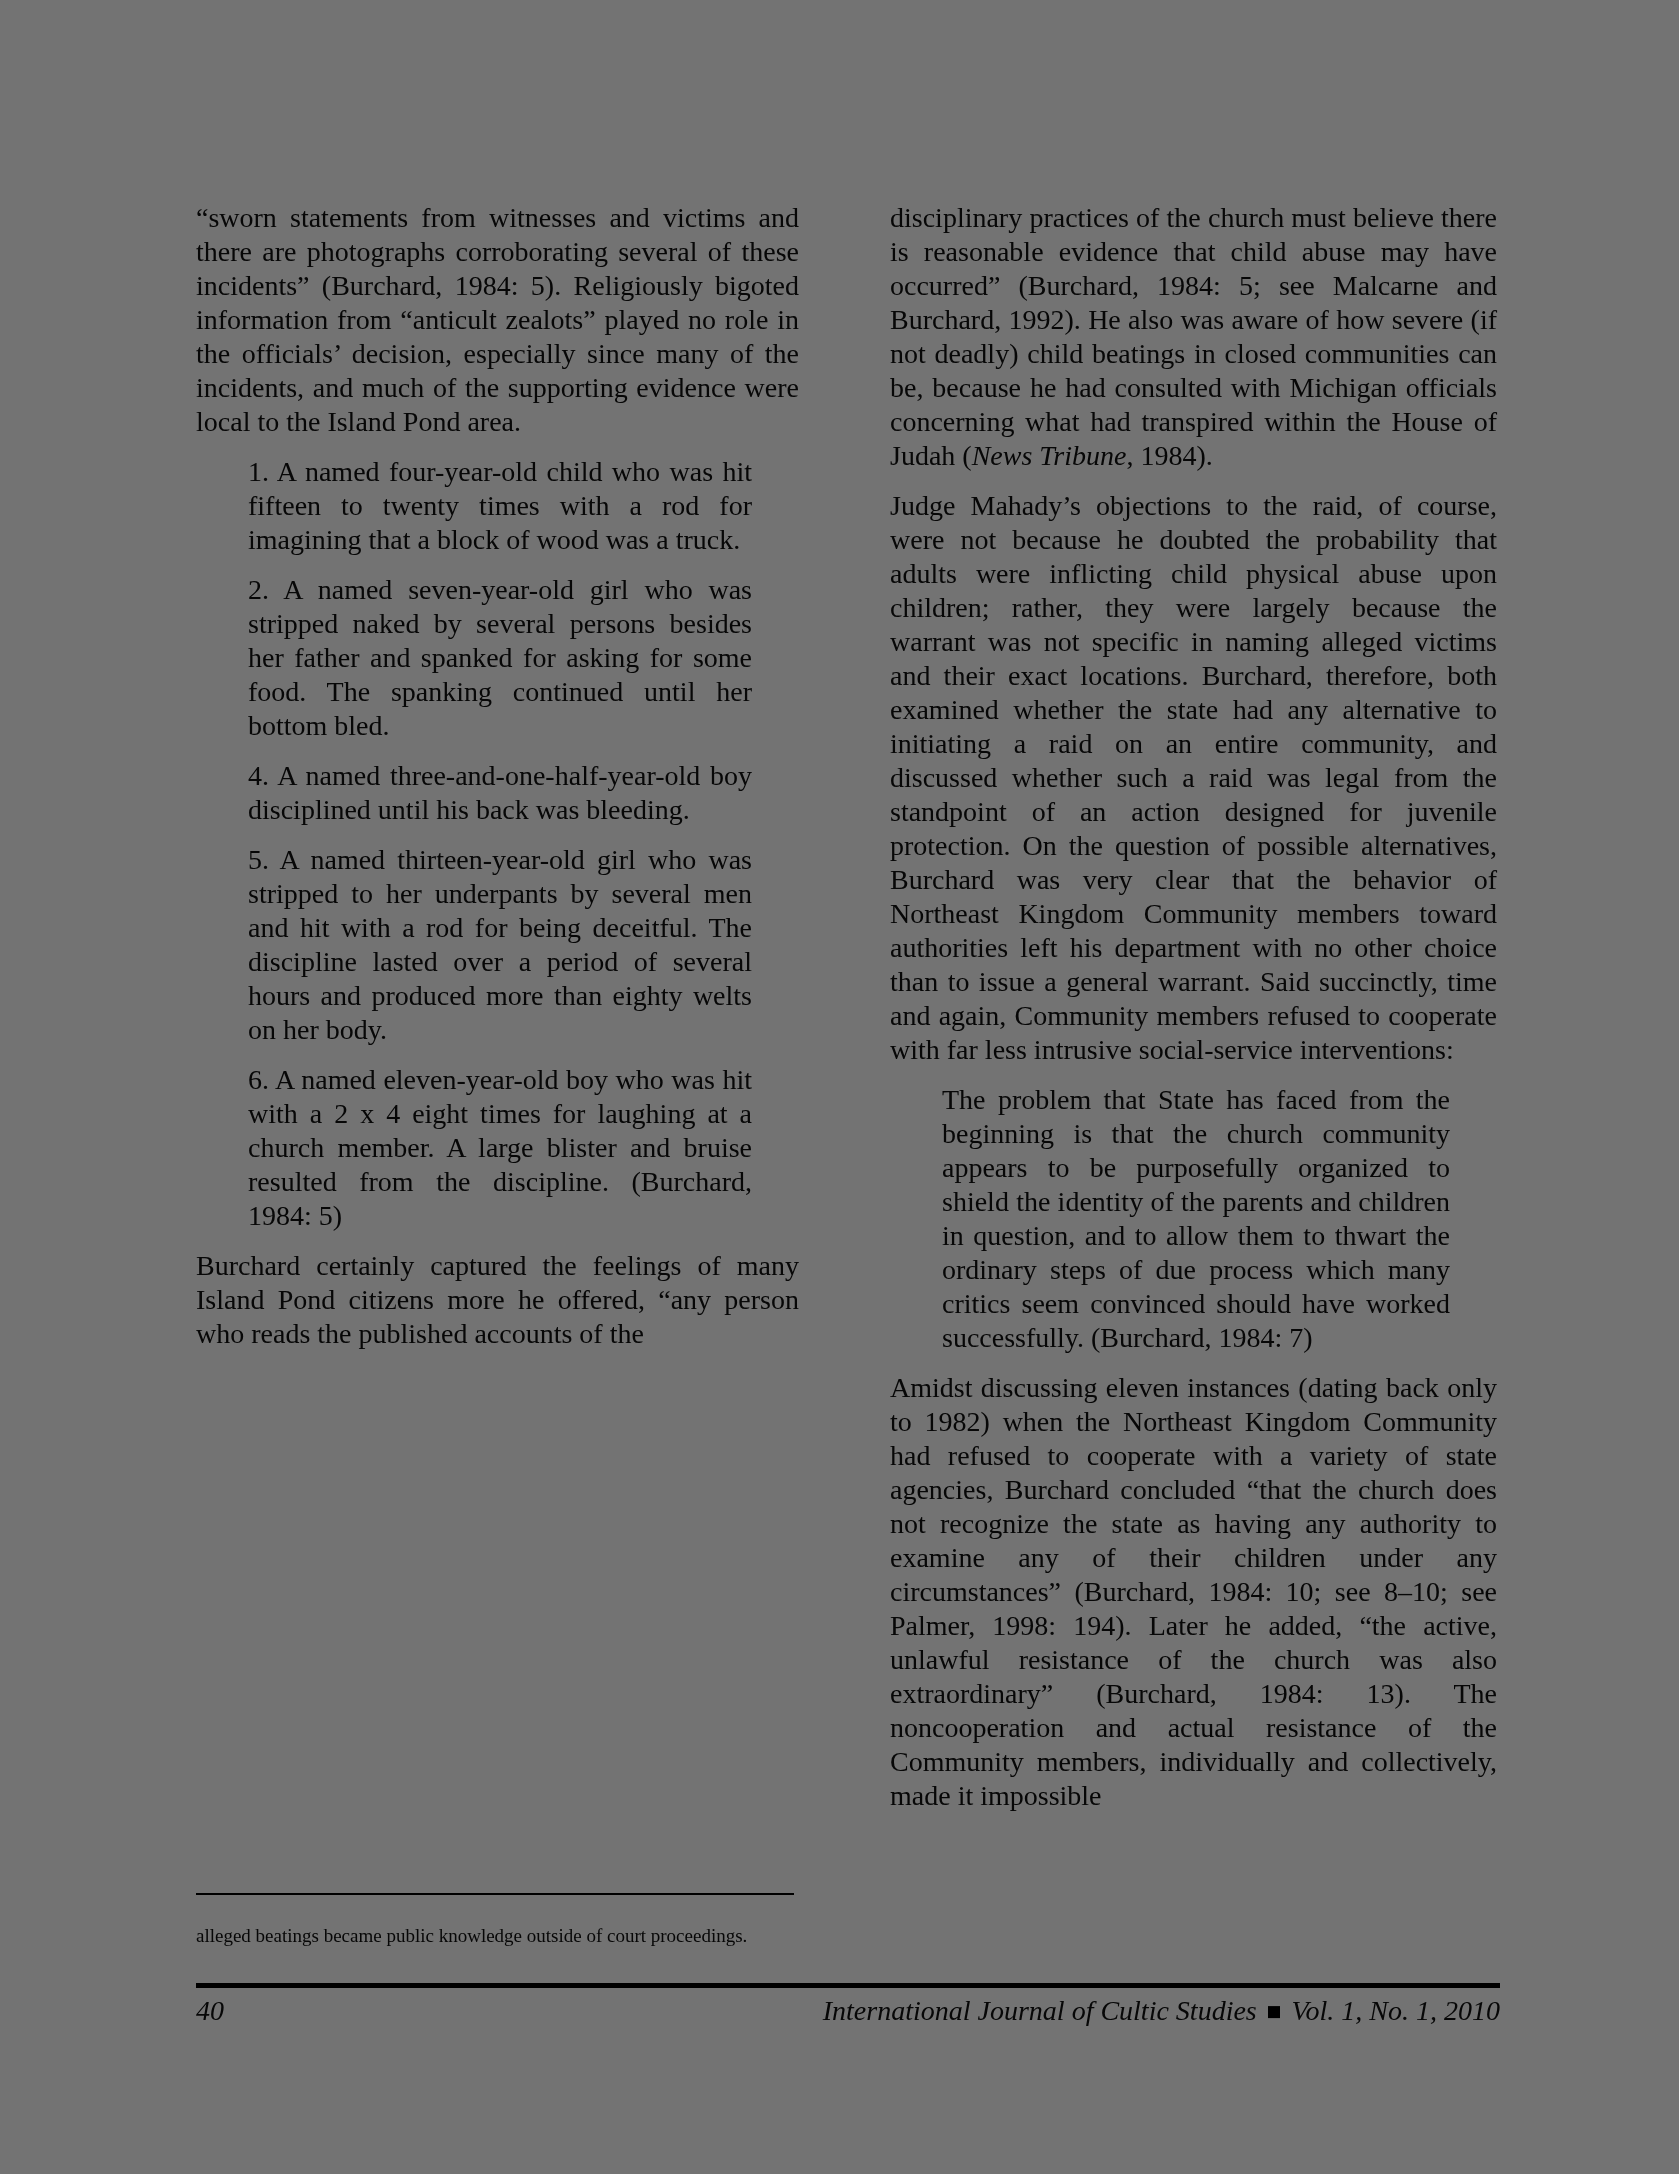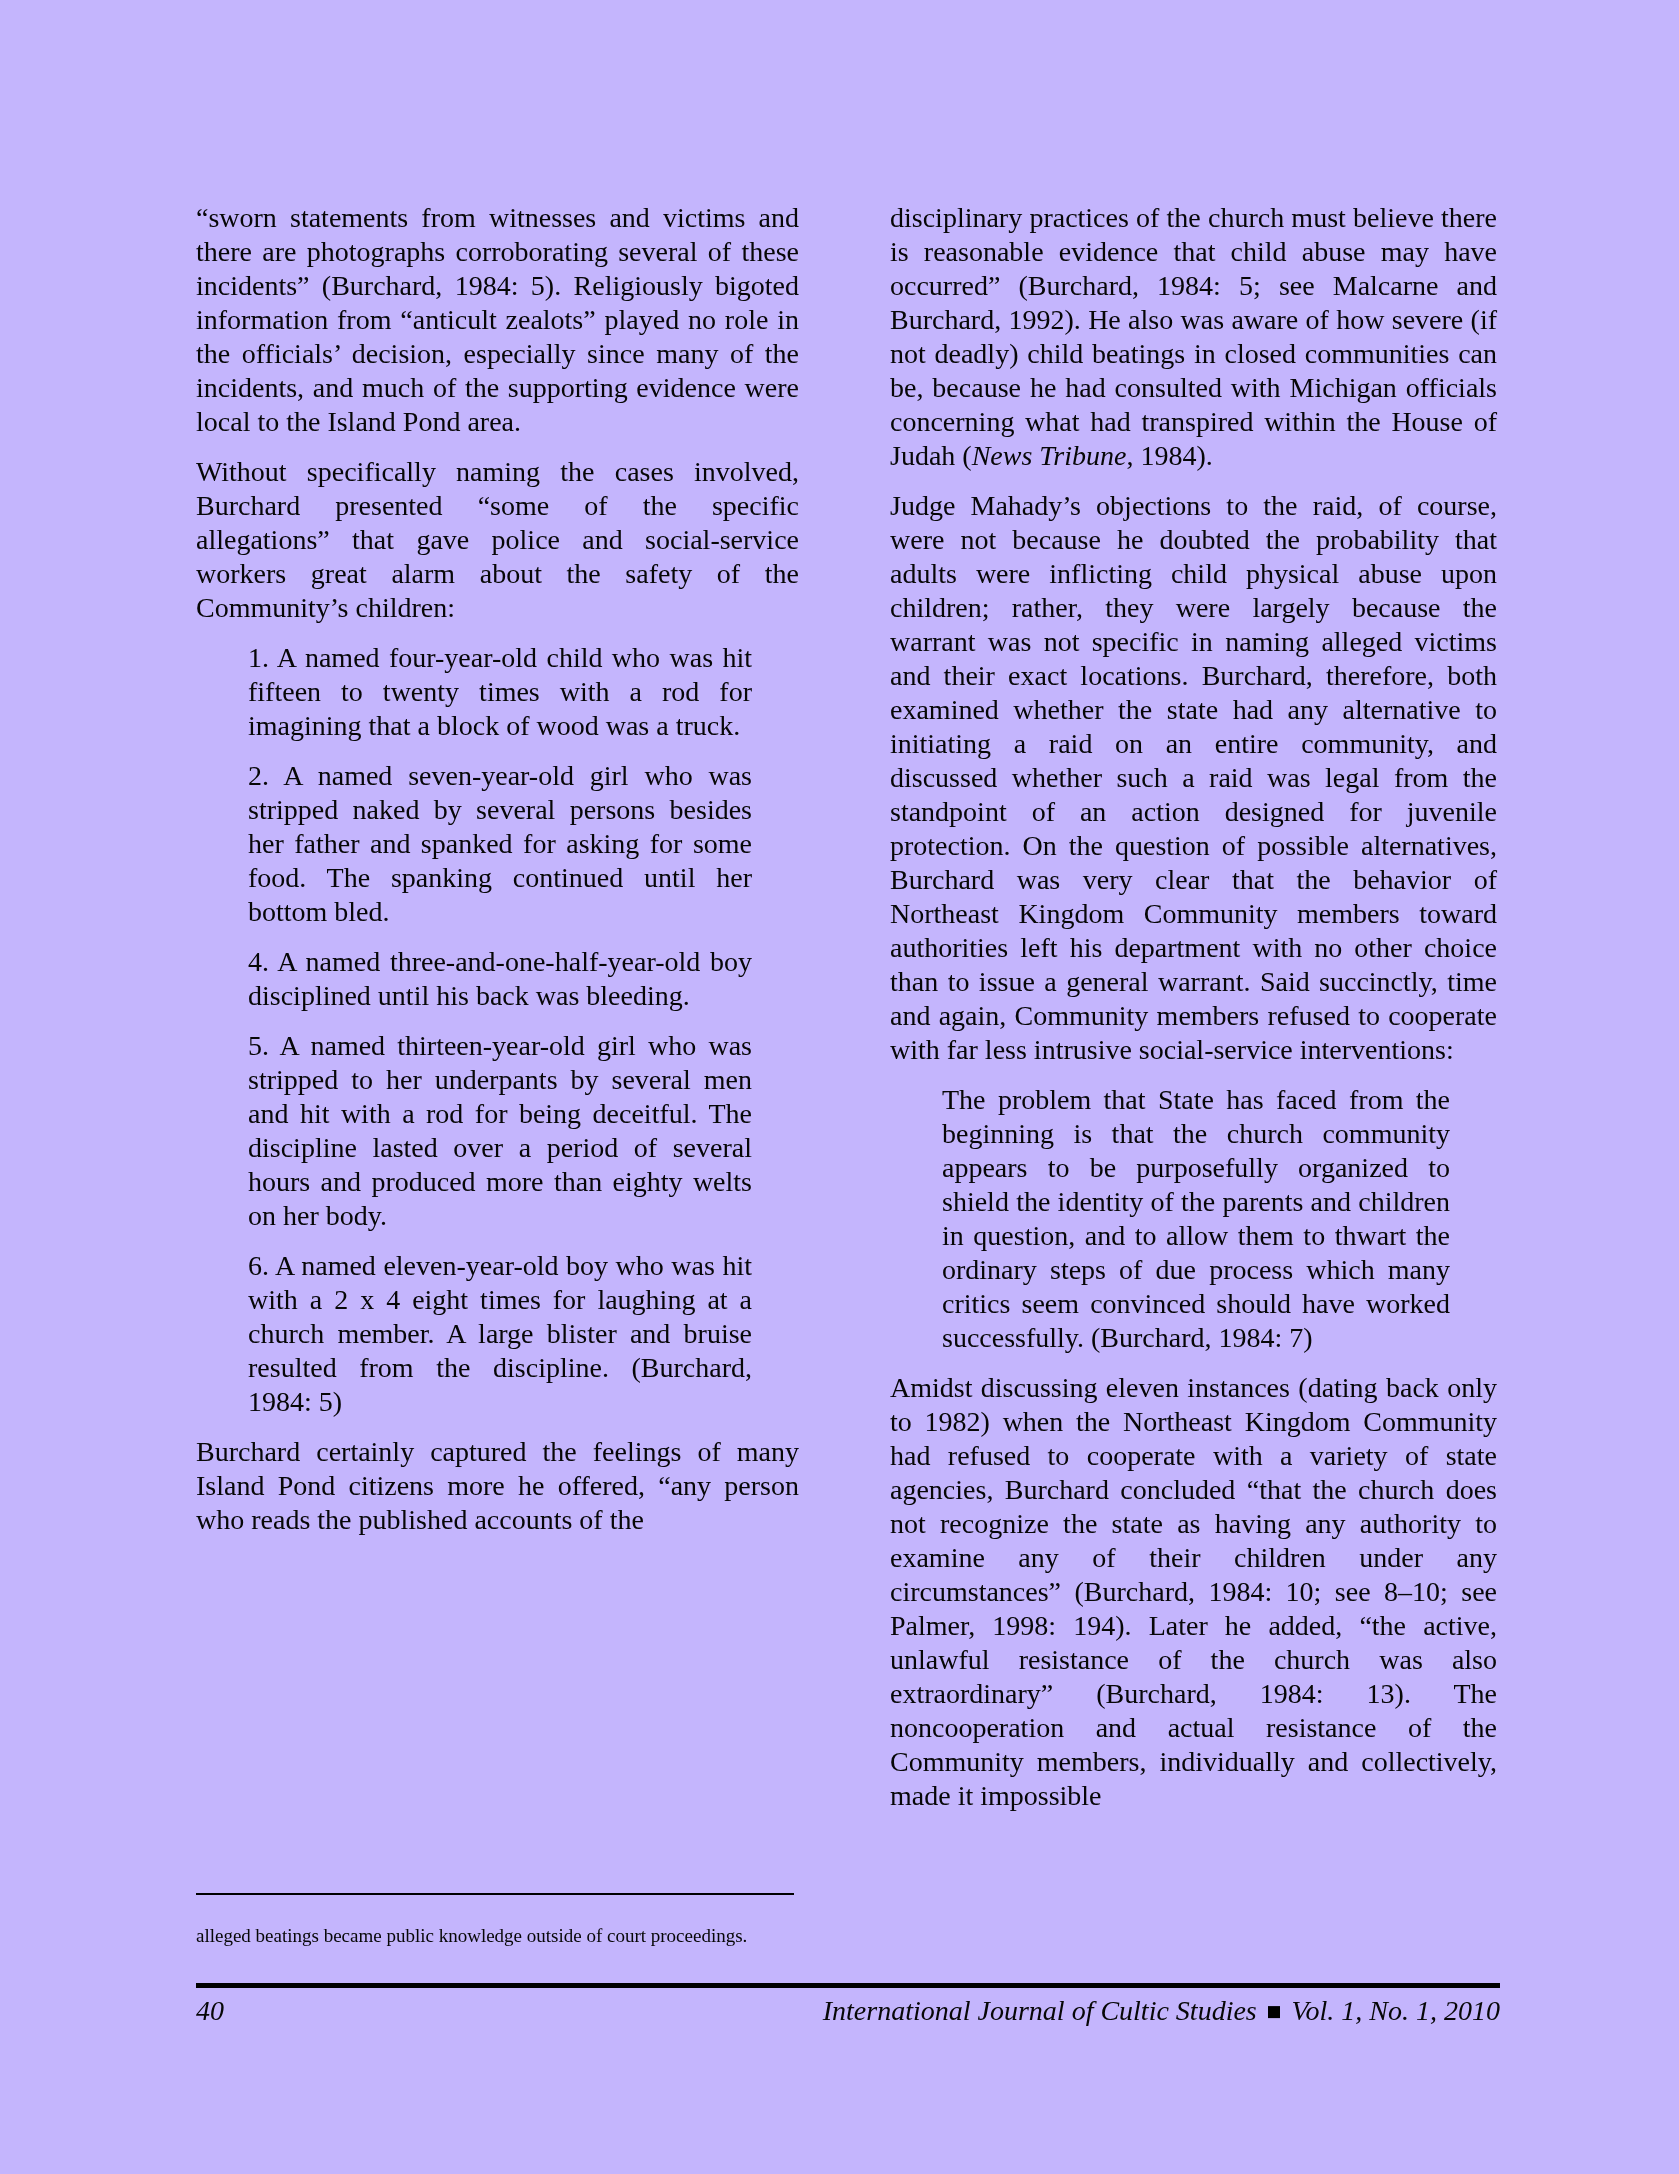--- a/index.html
+++ b/index.html
@@ -1,21 +1,21 @@
 <!DOCTYPE html>
 <html style="font-size:15px"><head>
 <meta charset="utf-8">
 <style>
   html, body { margin: 0; padding: 0; }
   body { background: #888; }
   .page {
     position: relative;
     width: 1680px;
     height: 2174px;
-    background: #c4b5fd;
+    background: #737373;
     overflow: hidden;
     font-family: "Liberation Serif", "DejaVu Serif", serif;
     color: #070707;
   }
   .col {
     position: absolute;
     top: 201px;
     font-size: 28px;
     line-height: 34px;
     text-align: justify;
@@ -78,21 +78,20 @@
     font-style: normal;
   }
 </style>
 </head>
 <body>
 
 <div class="page">
 
   <div class="col col-left">
     <p>“sworn statements from witnesses and victims and there are photographs corroborating several of these incidents” (Burchard, 1984: 5). Religiously bigoted information from “anticult zealots” played no role in the officials’ decision, especially since many of the incidents, and much of the supporting evidence were local to the Island Pond area.</p>
-    <p>Without specifically naming the cases involved, Burchard presented “some of the specific allegations” that gave police and social-service workers great alarm about the safety of the Community’s children:</p>
     <div class="bq">1. A named four-year-old child who was hit fifteen to twenty times with a rod for imagining that a block of wood was a truck.</div>
     <div class="bq">2. A named seven-year-old girl who was stripped naked by several persons besides her father and spanked for asking for some food. The spanking continued until her bottom bled.</div>
     <div class="bq">4. A named three-and-one-half-year-old boy disciplined until his back was bleeding.</div>
     <div class="bq">5. A named thirteen-year-old girl who was stripped to her underpants by several men and hit with a rod for being deceitful. The discipline lasted over a period of several hours and produced more than eighty welts on her body.</div>
     <div class="bq">6. A named eleven-year-old boy who was hit with a 2 x 4 eight times for laughing at a church member. A large blister and bruise resulted from the discipline. (Burchard, 1984: 5)</div>
     <p>Burchard certainly captured the feelings of many Island Pond citizens more he offered, “any person who reads the published accounts of the</p>
   </div>
 
   <div class="col col-right">
     <p>disciplinary practices of the church must believe there is reasonable evidence that child abuse may have occurred” (Burchard, 1984: 5; see Malcarne and Burchard, 1992). He also was aware of how severe (if not deadly) child beatings in closed communities can be, because he had consulted with Michigan officials concerning what had transpired within the House of Judah (<i>News Tribune</i>, 1984).</p>

